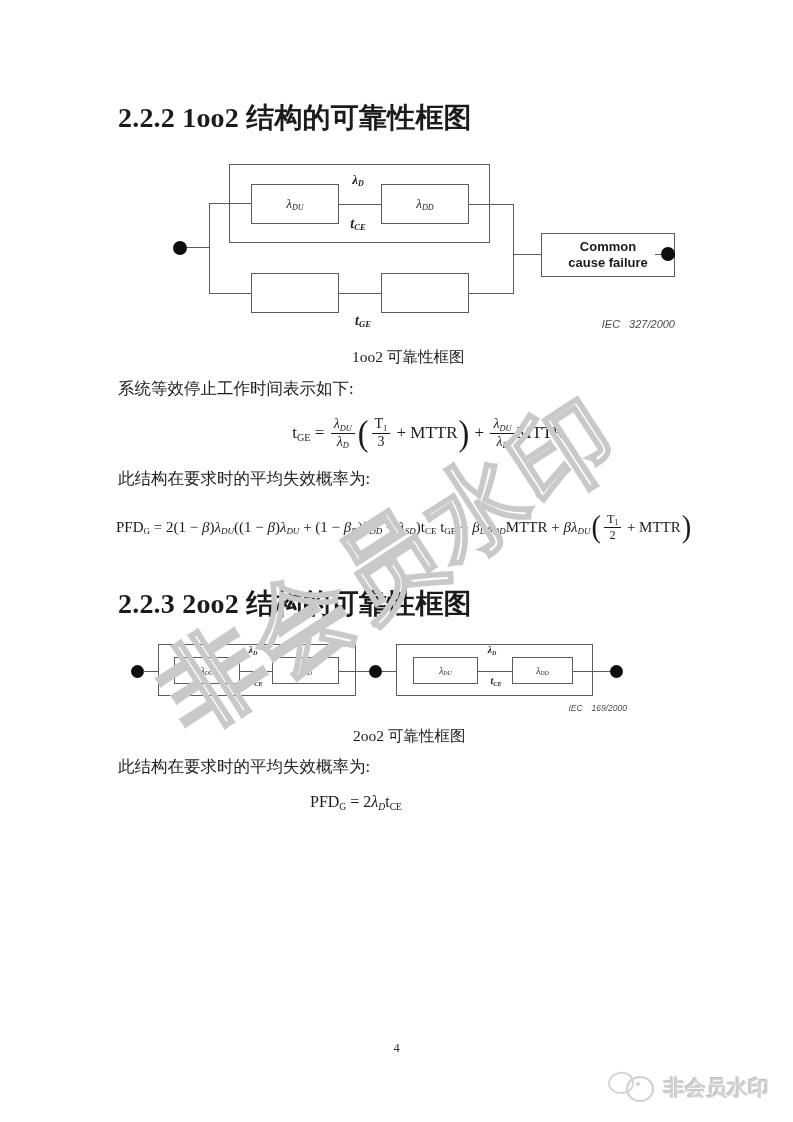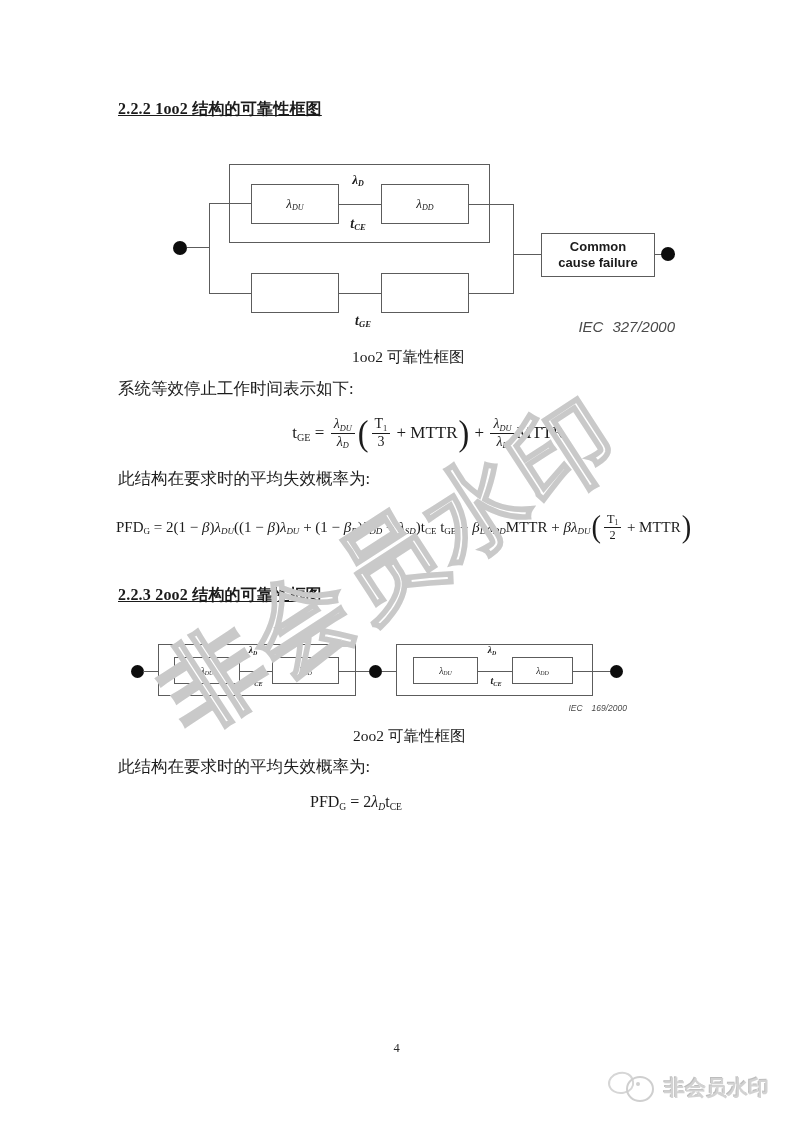--- a/index.html
+++ b/index.html
@@ -1,19 +1,19 @@
 <!DOCTYPE html>
 <html><head>
 <meta charset="utf-8">
 <style>
   html,body{margin:0;padding:0;background:#ffffff;}
   .page{position:relative;width:793px;height:1122px;background:#fff;overflow:hidden;
         font-family:"Liberation Serif","DejaVu Serif",serif;color:#1b1b1b;}
   .abs{position:absolute;}
-  .heading{font-weight:bold;font-size:16px;letter-spacing:0.2px;white-space:nowrap;text-decoration:underline;}
+  .heading{font-weight:bold;font-size:28px;letter-spacing:0.2px;white-space:nowrap;}
   .bodytext{font-size:16.5px;white-space:nowrap;}
   .caption{font-size:15.5px;white-space:nowrap;}
   
   .diag{position:absolute;}
   .ln{position:absolute;background:#5c5c5c;}
   .bx{position:absolute;border:1px solid #5c5c5c;background:#fff;box-sizing:border-box;
       display:flex;align-items:center;justify-content:center;}
   .dot{position:absolute;background:#0d0d0d;border-radius:50%;}
   .dl{position:absolute;text-align:center;white-space:nowrap;}
   .it{font-style:italic;}
@@ -83,28 +83,28 @@
 
     <div class="ln" style="left:39px;top:133px;width:42px;height:1px;"></div>
     <div class="bx" style="left:81px;top:113px;width:88px;height:40px;"></div>
     <div class="ln" style="left:169px;top:133px;width:42px;height:1px;"></div>
     <div class="bx" style="left:211px;top:113px;width:88px;height:40px;"></div>
     <div class="ln" style="left:299px;top:133px;width:44px;height:1px;"></div>
     <div class="dl boxlbl" style="left:173px;top:153px;width:40px;font-size:14px;"><span class="it bold">t</span><span class="sub-up bold">GE</span></div>
 
     <div class="ln" style="left:343px;top:44px;width:1px;height:90px;"></div>
     <div class="ln" style="left:343px;top:94px;width:28px;height:1px;"></div>
-    <div class="bx ccf" style="left:371px;top:73px;width:114px;height:44px;">
+    <div class="bx ccf" style="left:371px;top:73px;width:134px;height:44px;">
       <span>Common</span>
       <span>cause failure</span>
     </div>
     <div class="ln" style="left:485px;top:94px;width:7px;height:1px;"></div>
     <div class="dot" style="left:491px;top:87px;width:14px;height:14px;"></div>
 
-    <div class="iec" style="left:400px;top:158px;width:105px;font-size:15px;">
+    <div class="iec" style="left:400px;top:158px;width:105px;font-size:11px;">
       <span class="org">IEC</span><span>327/2000</span>
     </div>
   </div>
 
   <div class="abs caption" style="left:352px;top:347px;text-align:right;">1oo2 可靠性框图</div>
 
   <div class="abs bodytext" style="left:118px;top:378px;">系统等效停止工作时间表示如下:</div>
 
   <div class="formula" style="left:278px;top:406px;width:300px;height:54px;font-size:17px;justify-content:center;">
       <span class="run">t<span class="fsub">GE</span></span>

